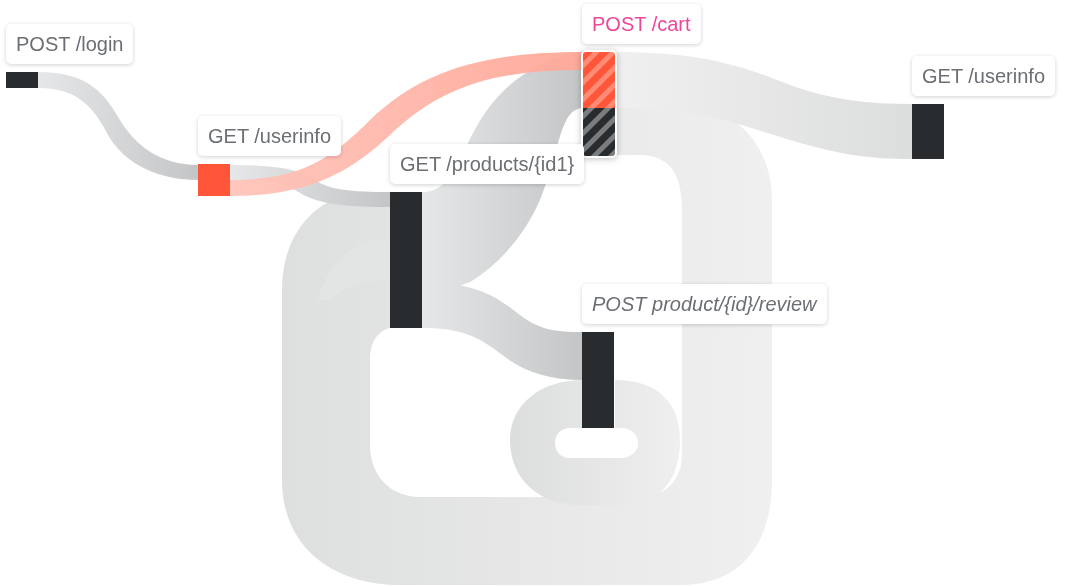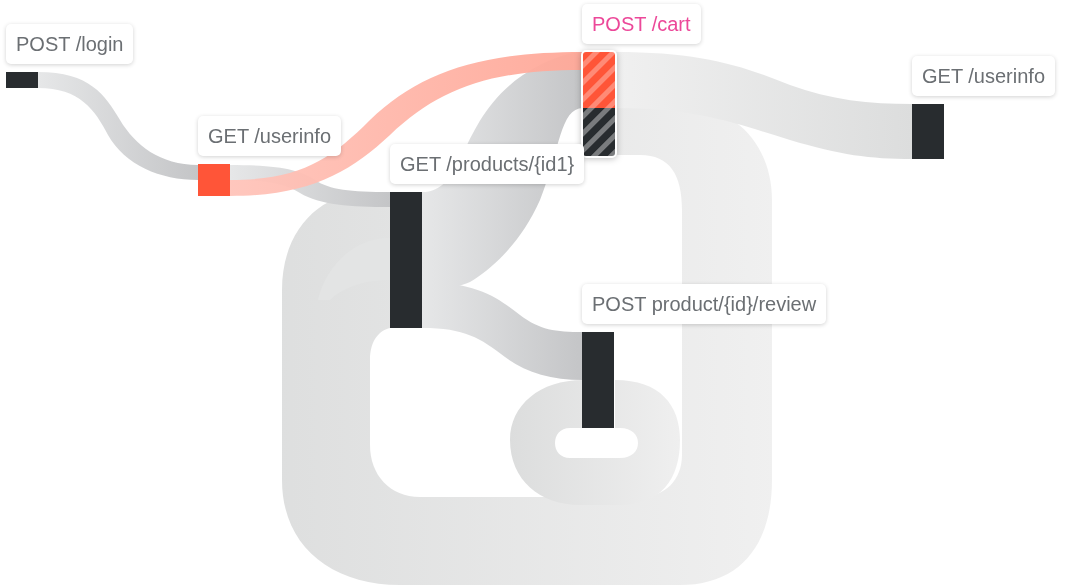--- a/index.html
+++ b/index.html
@@ -81,13 +81,13 @@
     <rect x="583" y="108" width="32" height="48" rx="3" fill="url(#stripeDark)"></rect>
     <rect x="583" y="108" width="32" height="3" fill="url(#stripeDark)"></rect>
   </g>
 </svg>
 
 <div class="label" style="left:6px; top:24px;">POST /login</div>
 <div class="label" style="left:198px; top:116px;">GET /userinfo</div>
 <div class="label" style="left:390px; top:144px;">GET /products/{id1}</div>
 <div class="label active" style="left:582px; top:4px;">POST /cart</div>
 <div class="label" style="left:912px; top:56px;">GET /userinfo</div>
-<div class="label" style="left:582px; top:284px;">POST product/{id}/review</div>
+<div class="label" style="left:582px; top:284px;font-style:italic;">POST product/{id}/review</div>
 
 </body></html>

